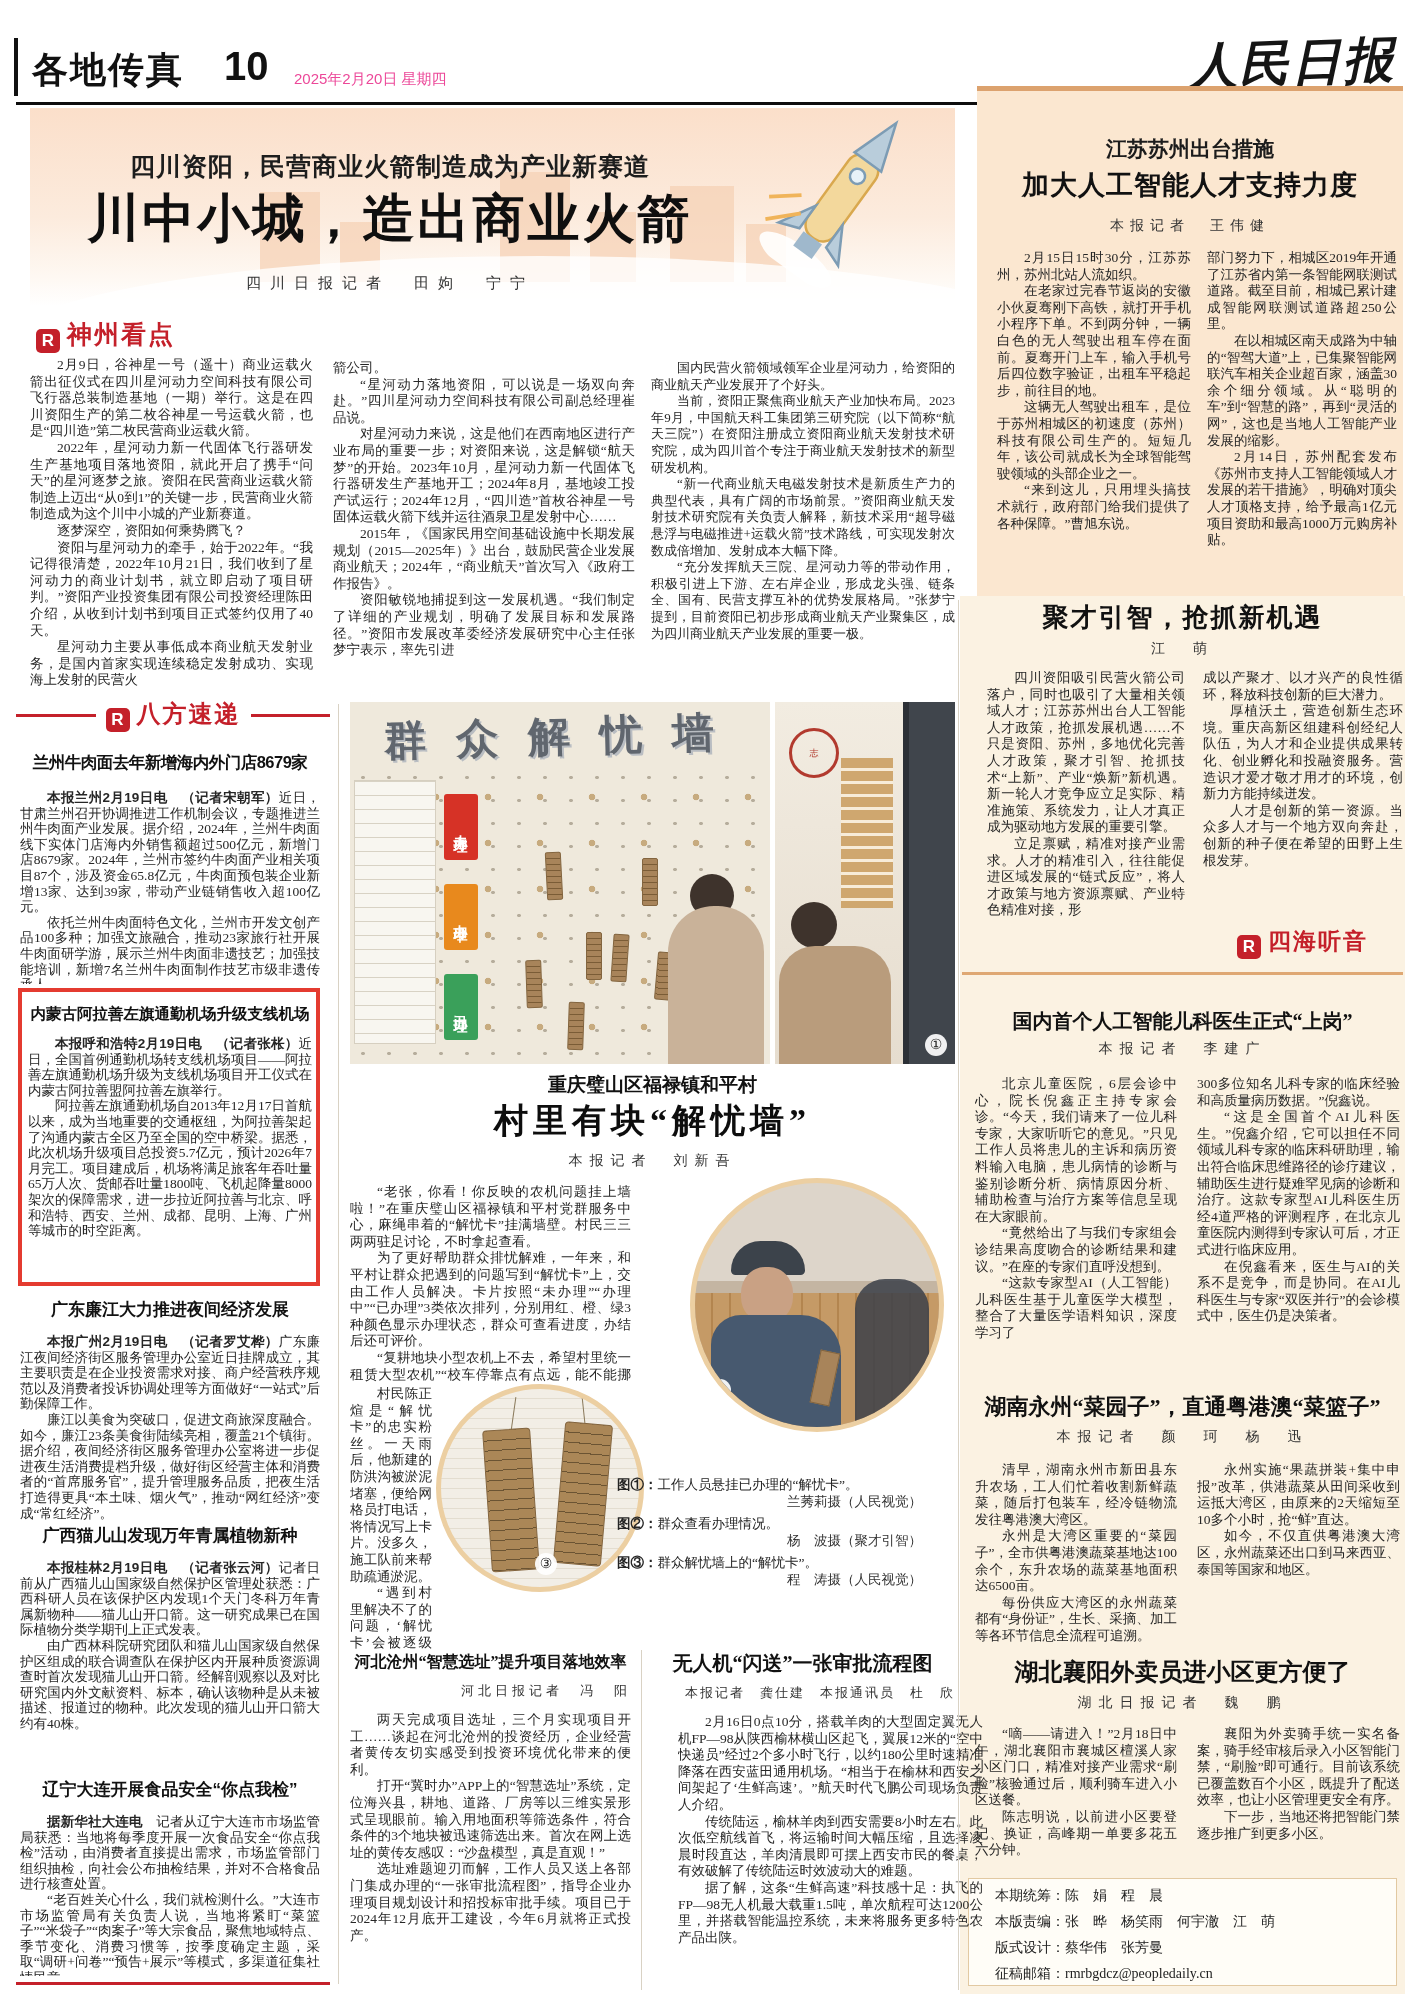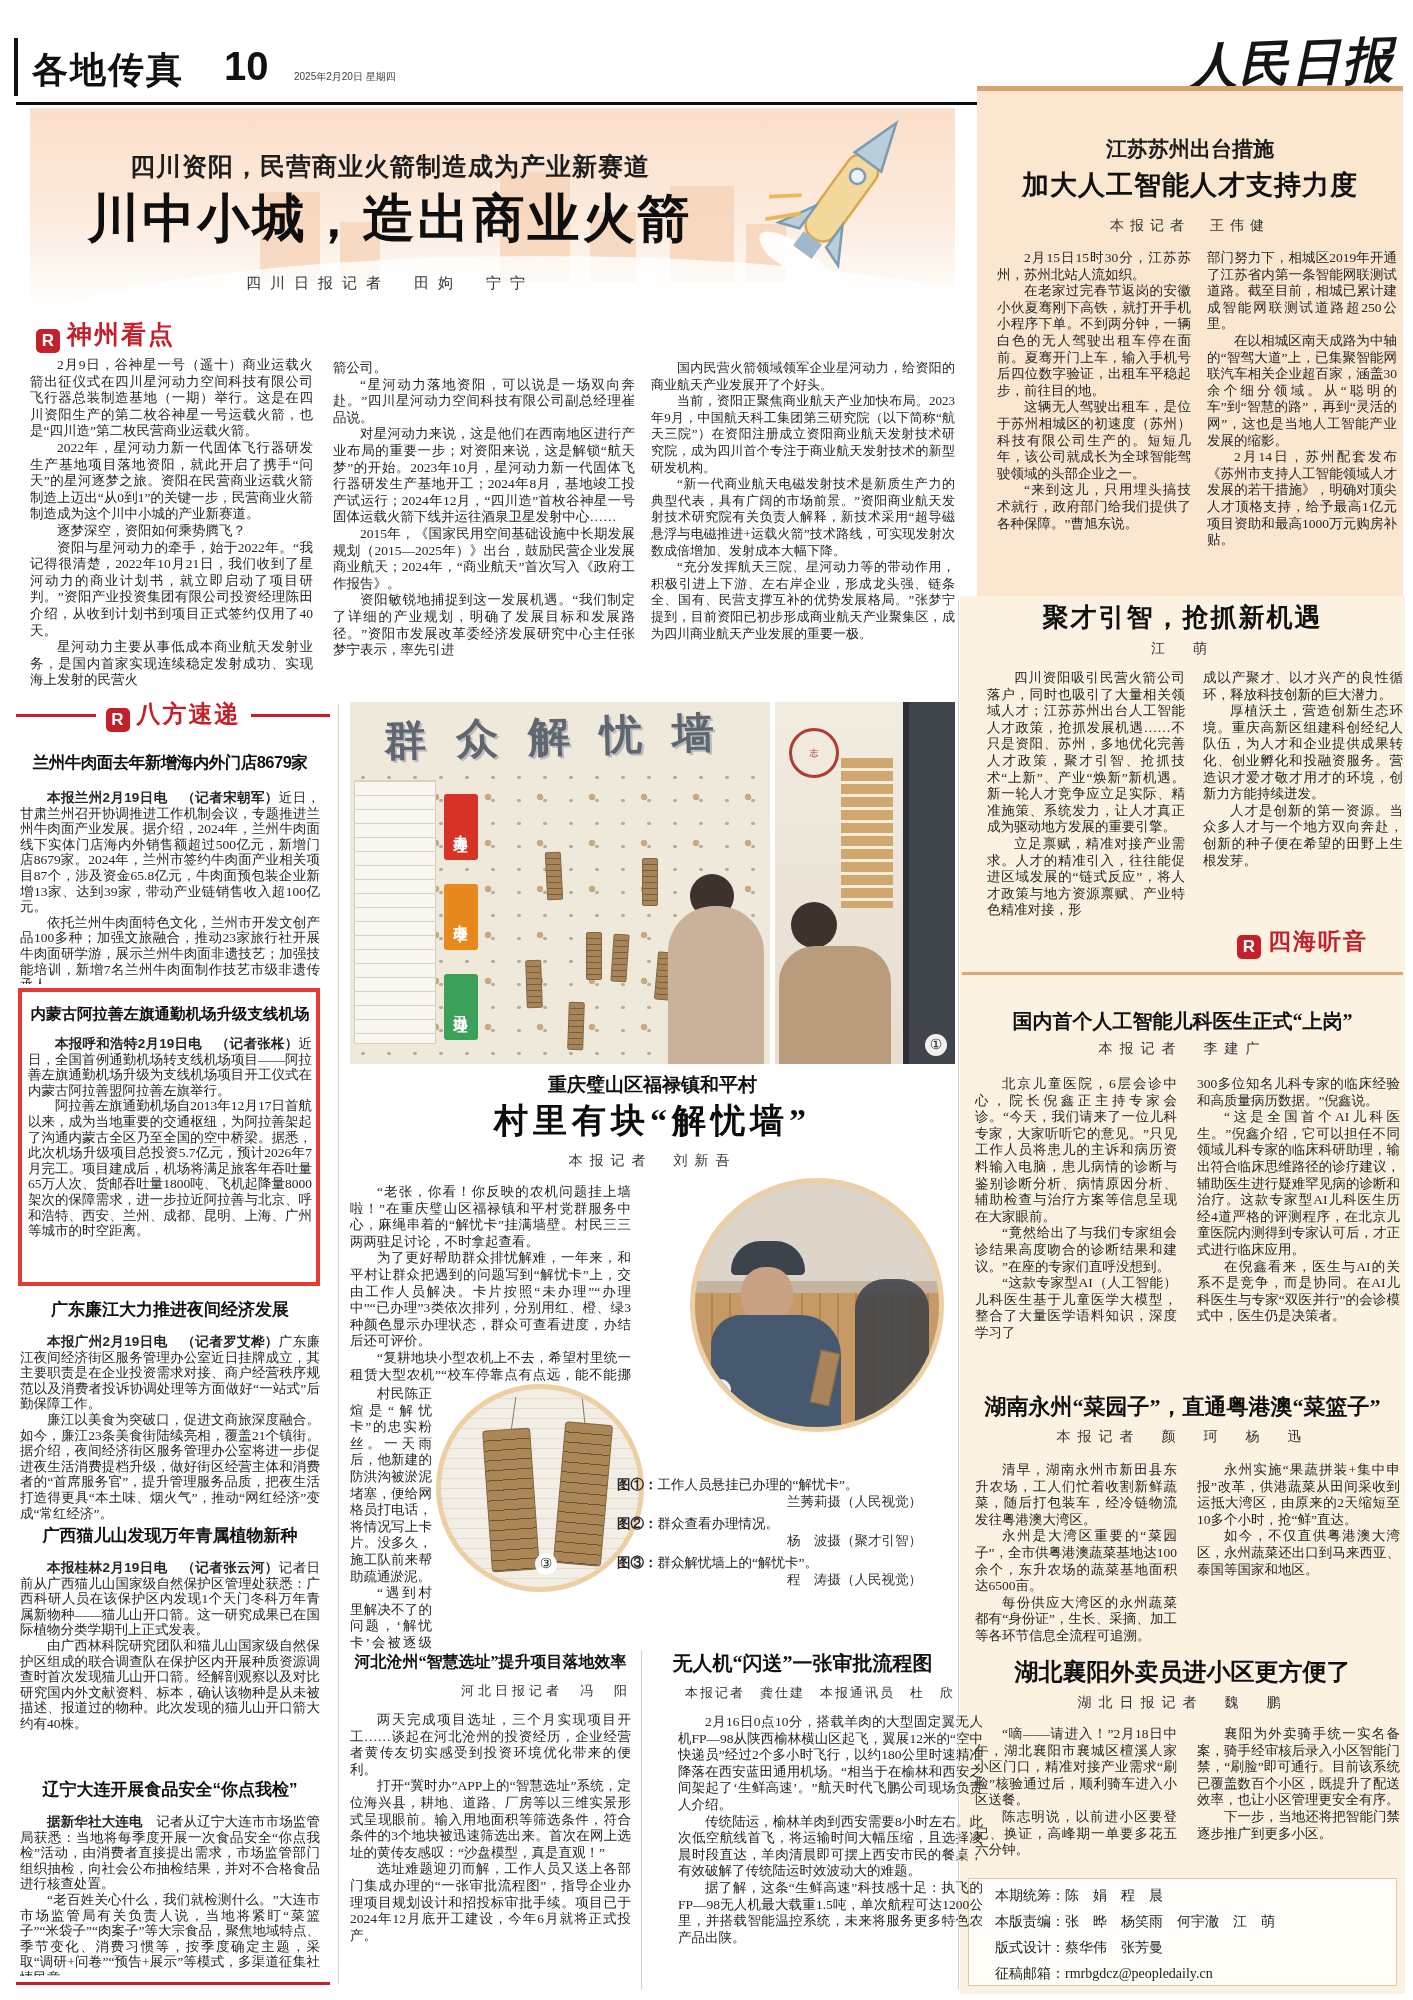--- a/index.html
+++ b/index.html
@@ -3,21 +3,21 @@
 <meta charset="utf-8">
 <style>
   html,body{margin:0;padding:0;background:#e8e8e8;}
   #page{position:relative;width:1413px;height:2000px;background:#ffffff;margin:0 auto;
         font-family:"Liberation Serif",serif;color:#242424;overflow:hidden;}
   
   .hdr{position:absolute;left:16px;top:46px;width:1381px;height:56px;border-bottom:3px solid #0d0d0d;}
   .hdr-corner{position:absolute;left:-2px;top:-8px;width:12px;height:58px;border-left:4px solid #111;}
   .hdr-title{position:absolute;left:16px;top:0px;font-family:"Liberation Sans",sans-serif;font-weight:900;font-size:36px;letter-spacing:2px;color:#111;}
   .hdr-page{position:absolute;left:208px;top:-2px;font-family:"Liberation Sans",sans-serif;font-weight:700;font-size:40px;color:#111;}
-  .hdr-date{position:absolute;left:278px;top:24px;font-family:"Liberation Sans",sans-serif;font-size:10px;color:#404040;}
+  .hdr-date{position:absolute;left:278px;top:24px;font-family:"Liberation Sans",sans-serif;font-size:15px;color:#ec4899;}
   .paper-logo{position:absolute;right:2px;top:-16px;font-size:50px;font-weight:bold;font-style:italic;
               font-family:"DejaVu Serif",serif;color:#151515;transform:rotate(-2deg);letter-spacing:2px;}
   
   .abs{position:absolute;}
   .txtcol{position:absolute;font-size:13.5px;line-height:16.6px;text-align:justify;overflow:hidden;color:#262626;}
   .txtcol p{margin:0;text-indent:2em;}
   .dense{line-height:15.6px;}
   .dl{font-family:"Liberation Sans",sans-serif;font-weight:700;}
   .center{text-align:right;}
   .badge{display:inline-block;width:24px;height:24px;background:#c4202a;color:#fff;border-radius:5px;

